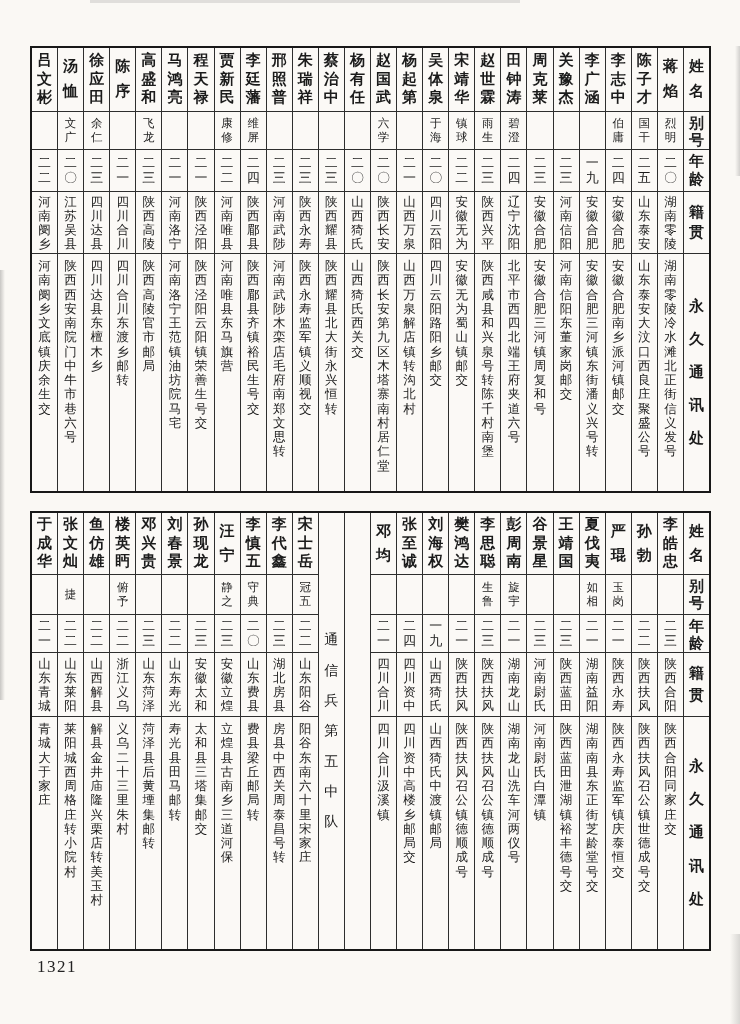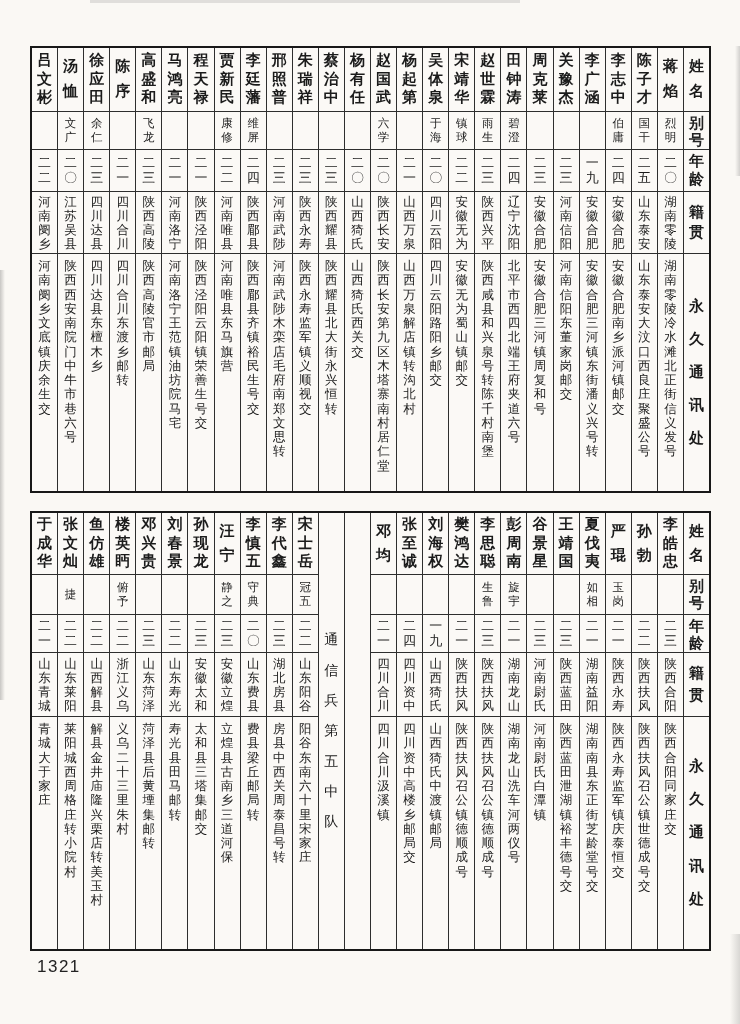--- a/index.html
+++ b/index.html
@@ -64,21 +64,21 @@
   .header-col .c-origin{justify-content:space-evenly;padding:8px 0;}
   .header-col .c-addr{justify-content:center;row-gap:16px;padding-top:0;}
 
   .special-col{justify-content:center;align-items:center;}
   .section-col{display:flex;flex-direction:column;justify-content:center;align-items:center;row-gap:15px;}
   .section-col .ch{font-size:14px;font-weight:400;}
 
   .page-number{
     position:absolute;left:37px;top:957px;
     font-size:17px;letter-spacing:1.5px;color:#222;
-    font-family:Liberation Sans, sans-serif;
+    font-family:Liberation Serif, serif;
   }
 </style>
 </head>
 <body>
 
 <div class="page">
   <div class="artifact art-left"></div>
   <div class="artifact art-right"></div>
   <div class="artifact art-top"></div>
   <div class="artifact art-corner"></div>

